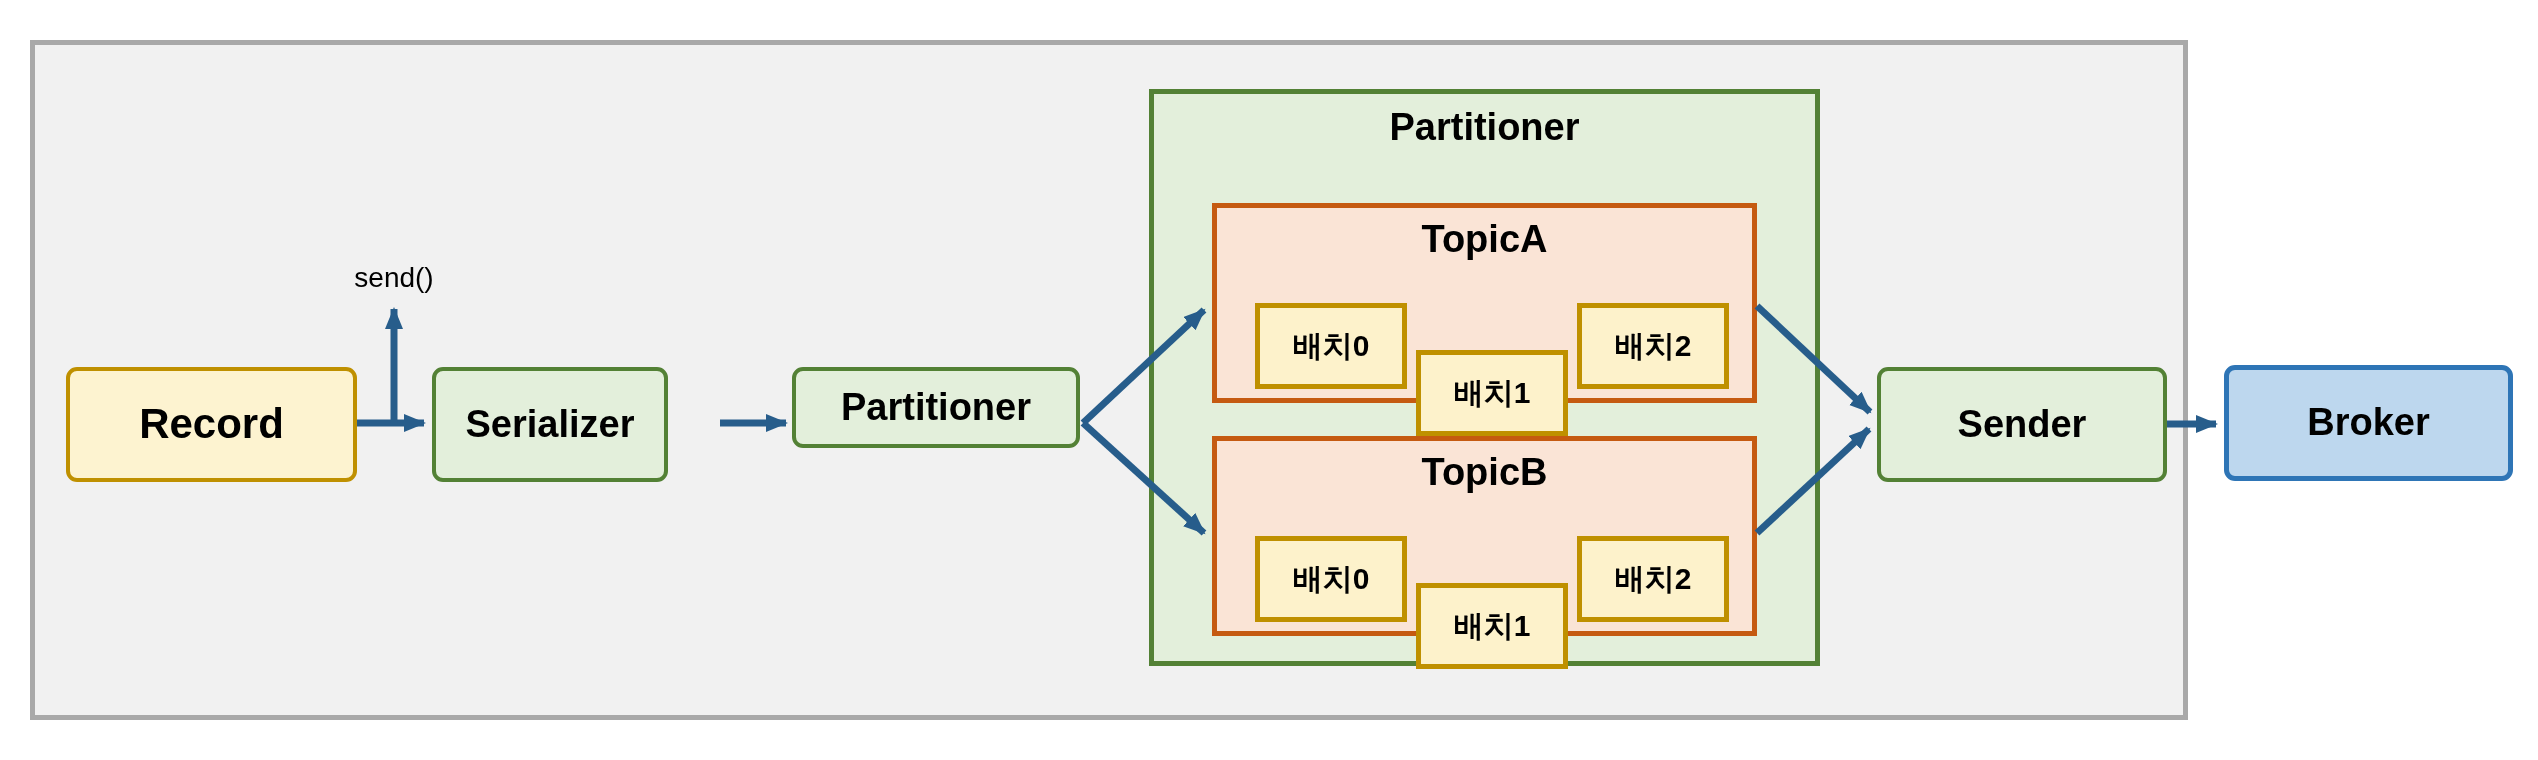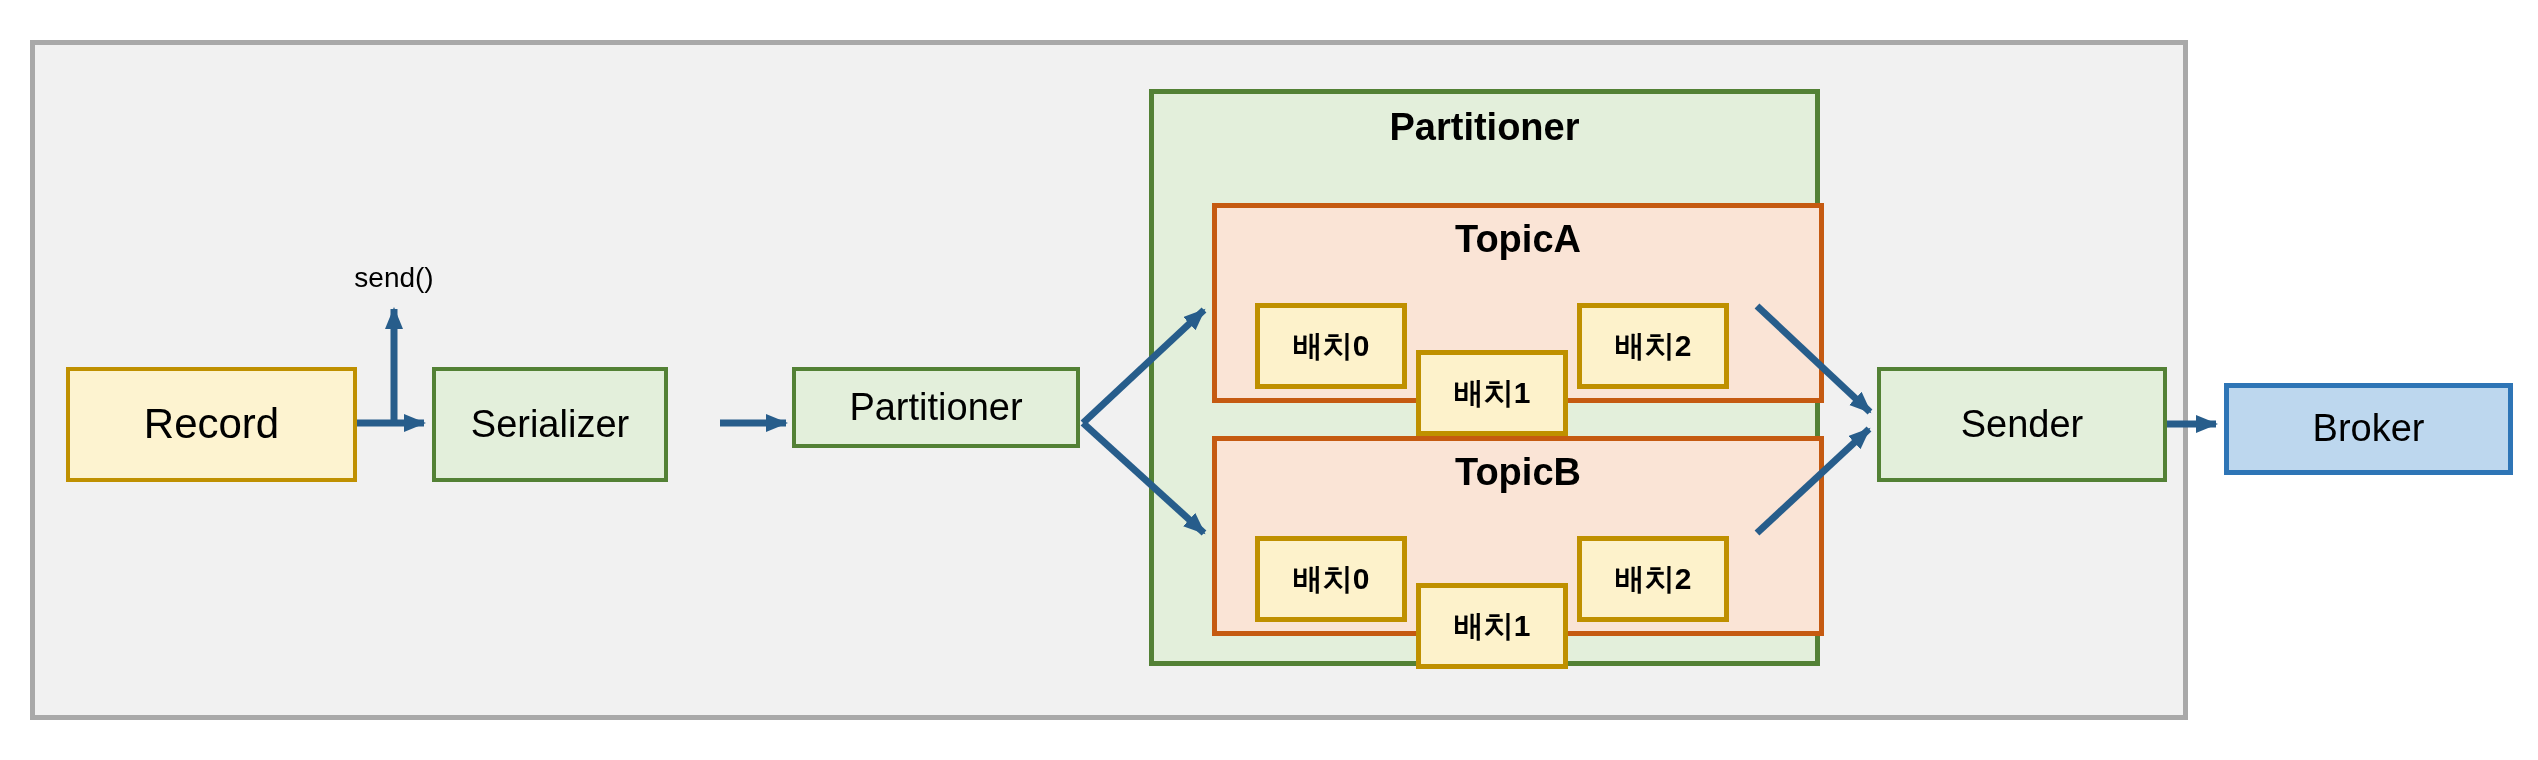--- a/index.html
+++ b/index.html
@@ -27,40 +27,40 @@
     color:var(--text);
   }
   .abs{position:absolute;}
   .frame{
     left:30px;top:40px;width:2158px;height:680px;
     background:var(--frame_fill);
     border:5px solid var(--frame_border);
   }
   .node{
     position:absolute;display:flex;align-items:center;justify-content:center;
-    font-weight:normal;font-size:38px;line-height:1.1;text-align:left;
+    font-weight:bold;font-size:38px;line-height:1.1;text-align:left;border-radius:11px;
   }
   .node.yellow{background:var(--cream_fill);border:4px solid var(--gold_border);}
   .node.green {background:var(--green_fill);border:4px solid var(--green_border);}
   .node.blue  {background:var(--blue_fill); border:5px solid var(--blue_border);}
   .record{left:66px;top:367px;width:291px;height:115px;font-size:42px;}
   .serializer{left:432px;top:367px;width:236px;height:115px;}
   .partitioner{left:792px;top:367px;width:288px;height:81px;}
   .sender{left:1877px;top:367px;width:290px;height:115px;}
-  .broker{left:2224px;top:383px;width:289px;height:92px;}
+  .broker{left:2224px;top:365px;width:289px;height:116px;}
   .accumulator{
     left:1149px;top:89px;width:671px;height:577px;
     background:var(--green_fill);border:5px solid var(--green_border);
   }
   .acc-title{
     position:absolute;left:0;top:12px;width:100%;
     text-align:center;font-weight:bold;font-size:38px;
   }
   .topic{
-    position:absolute;width:612px;height:200px;
+    position:absolute;width:545px;height:200px;
     background:var(--peach_fill);border:5px solid var(--orange_border);
   }
   .topic-a{left:1212px;top:203px;}
   .topic-b{left:1212px;top:436px;}
   .topic-title{
     position:absolute;left:0;top:10px;width:100%;
     text-align:center;font-weight:bold;font-size:38px;
   }
   .batch{
     position:absolute;top:95px;width:152px;height:86px;

